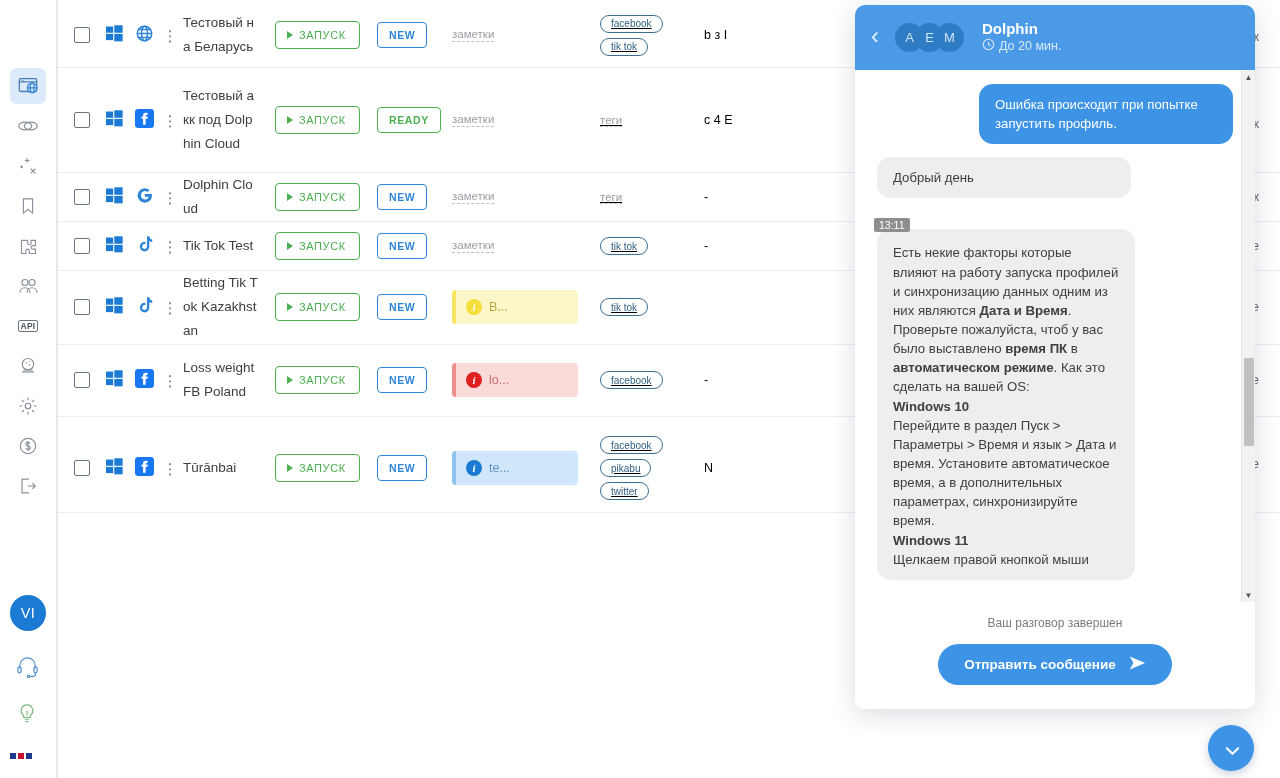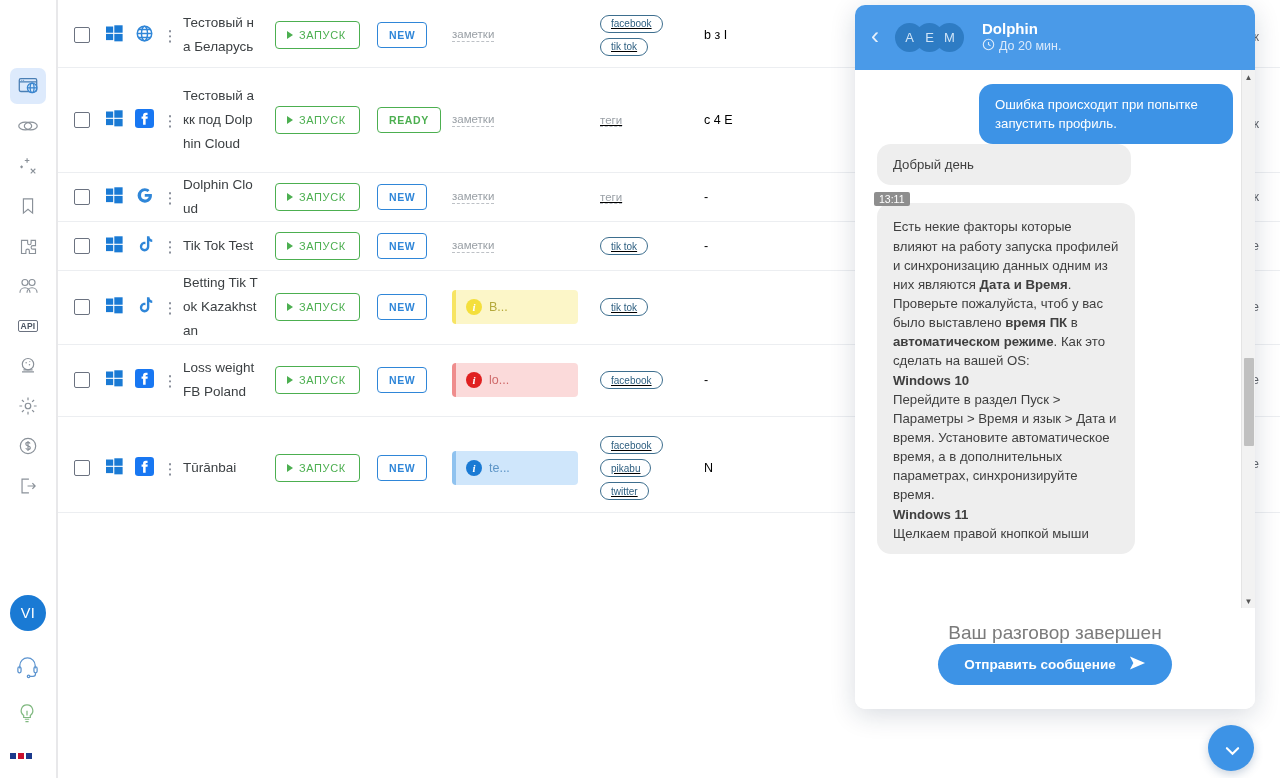--- a/index.html
+++ b/index.html
@@ -156,21 +156,21 @@
   .head-texts { margin-left: 10px; display:flex; flex-direction:column; line-height:1.15; }
   .head-title { color:#fff; font-size: 15px; font-weight: bold; }
   .head-sub { color:#dbeafb; font-size: 12.5px; display:flex; align-items:center; gap:4px; margin-top:1px; }
 
   #chat-body {
     flex: 1 1 auto; position: relative; background:#fff; overflow:hidden;
   }
   #msgs { padding: 14px 22px 6px 22px; }
   .bubble {
     border-radius: 14px; padding: 11px 16px; font-size: 13.2px; line-height: 1.45;
-    max-width: 254px; word-wrap: break-word;
+    max-width: 254px; margin-bottom: 13px; word-wrap: break-word;
   }
   .bubble.out { background:#3d93e6; color:#fff; margin-left:auto; }
   .bubble.in  { background:#eeeeee; color:#3f3f3f; }
   .stamp {
     display:inline-block; background:#8e8e8e; color:#fff;
     font-size:10.5px; padding: 1px 5px; border-radius:2px;
     position: relative; top: 4px; left: -3px;
   }
   .bubble.in.long { max-width: 258px; padding-top: 14px; }
   .bubble b { font-weight: bold; }
@@ -186,21 +186,21 @@
   }
   #chat-sb .thumb {
     position:absolute; left: 2px; width: 10px; top: 288px; height: 88px;
     background:#c0c0c0; border-radius: 1px; cursor:pointer;
   }
   #chat-sb .arr.bot { position:absolute; bottom: 0; left:0; right:0; }
 
   #chat-foot {
     flex: 0 0 auto; padding: 14px 0 24px; text-align:center; background:#fff;
   }
-  .foot-note { font-size: 19px; color:#7b7b7b; }
+  .foot-note { font-size: 12px; color:#7b7b7b; margin-bottom: 14px; }
   .send-btn {
     display:inline-flex; align-items:center; gap: 13px;
     background:#3d93e6; color:#fff; border:0; border-radius: 22px;
     padding: 12px 26px; font-size: 13.5px; font-weight: bold; cursor:pointer;
   }
   .send-btn .plane { font-size: 14px; }
   #collapse-btn {
     position:absolute; left: 1208px; top: 725px; width: 46px; height: 46px;
     border-radius: 50%; background:#3d93e6; color:#fff; border:0; cursor:pointer;
     display:flex; align-items:center; justify-content:center;

